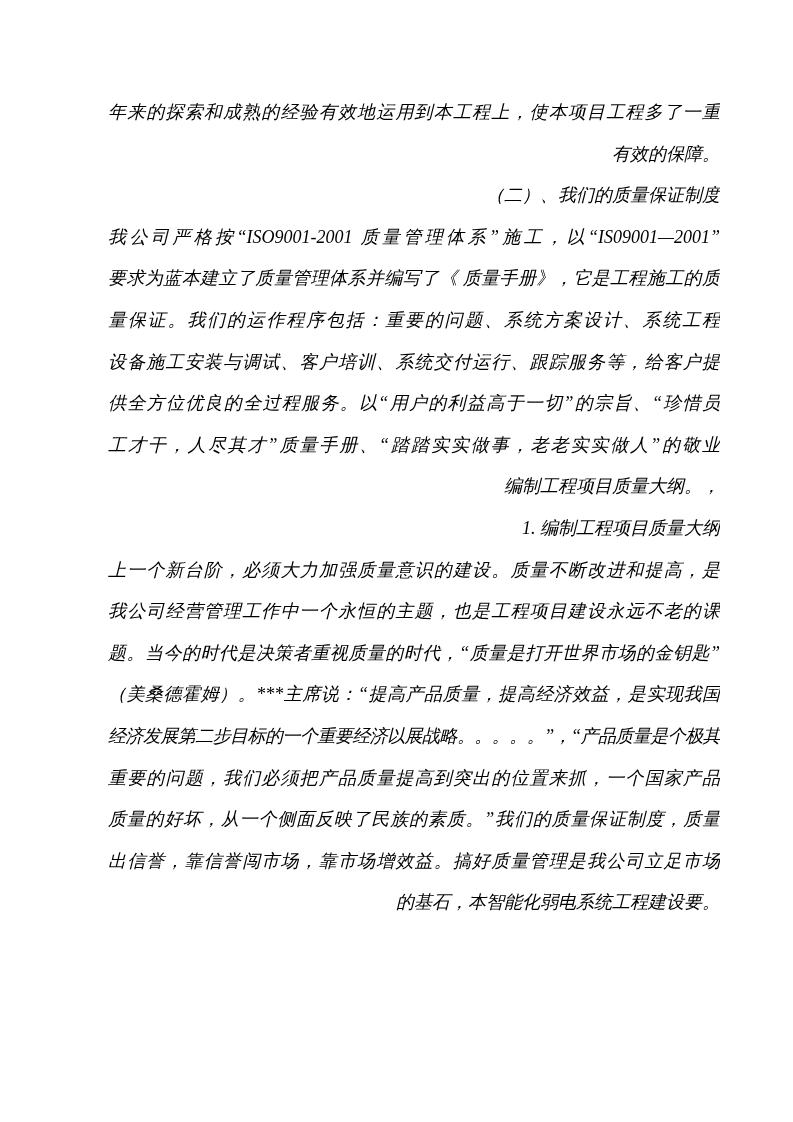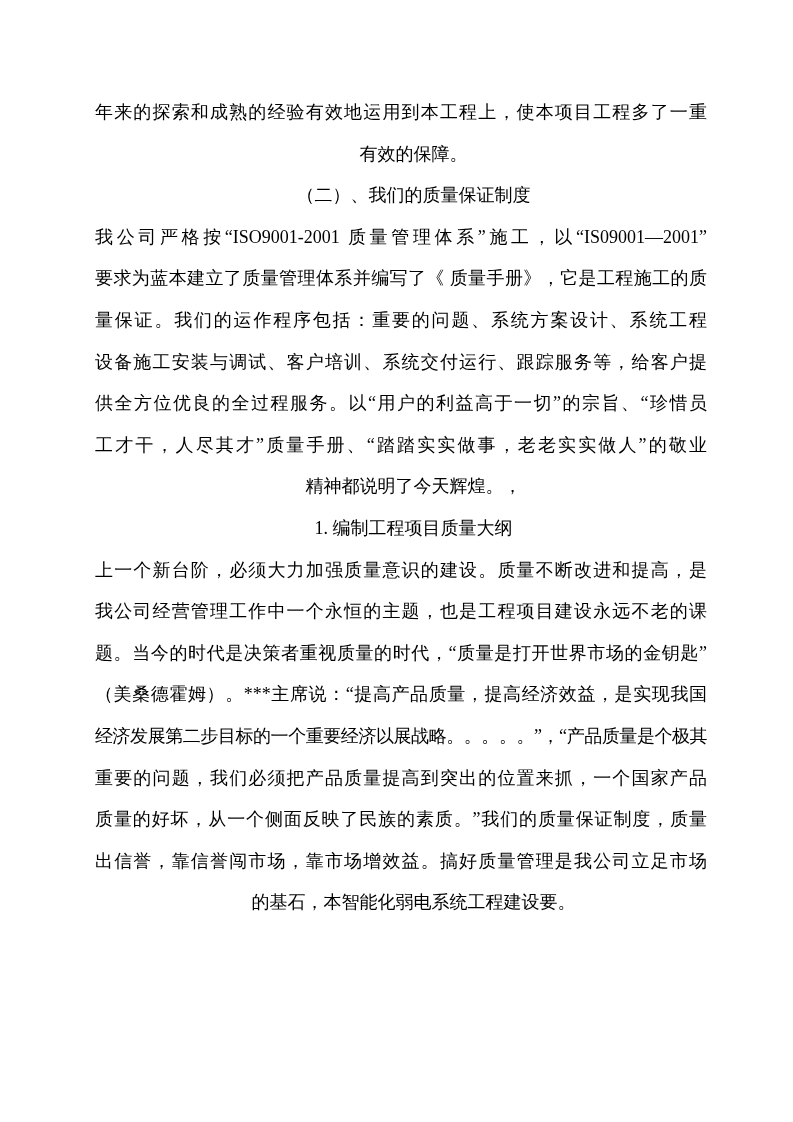--- a/index.html
+++ b/index.html
@@ -9,40 +9,41 @@
   }
   .page {
     position: relative;
     width: 793px;
     height: 1122px;
     background: #ffffff;
     overflow: hidden;
   }
   .content {
     position: absolute;
-    left: 95px;
+    left: 108px;
     top: 92px;
     width: 612px;
+    font-style: italic;
   }
   .line {
     font-family: "Liberation Serif", "DejaVu Serif", serif;
     font-size: 18px;
     color: #000000;
     height: 41.6px;
     line-height: 41.6px;
     overflow: hidden;
   }
   
   .j {
     text-align: justify;
     text-align-last: justify;
   }
   
   .l {
-    text-align: center;
+    text-align: right;
     white-space: nowrap;
     margin-left: 25px;
   }
   
   .tight {
     letter-spacing: -0.6px;
   }
 </style>
 </head>
 <body>
@@ -51,21 +52,21 @@
   <div class="content">
     <div class="line j">年来的探索和成熟的经验有效地运用到本工程上，使本项目工程多了一重</div>
     <div class="line l">有效的保障。</div>
     <div class="line l">（二）、我们的质量保证制度</div>
     <div class="line j">我公司严格按“ISO9001-2001 质量管理体系”施工，以“IS09001—2001”</div>
     <div class="line j">要求为蓝本建立了质量管理体系并编写了《 质量手册》，它是工程施工的质</div>
     <div class="line j">量保证。我们的运作程序包括：重要的问题、系统方案设计、系统工程</div>
     <div class="line j">设备施工安装与调试、客户培训、系统交付运行、跟踪服务等，给客户提</div>
     <div class="line j">供全方位优良的全过程服务。以“用户的利益高于一切”的宗旨、“珍惜员</div>
     <div class="line j">工才干，人尽其才”质量手册、“踏踏实实做事，老老实实做人”的敬业</div>
-    <div class="line l">精神都说明了今天辉煌。，</div>
+    <div class="line l">编制工程项目质量大纲。，</div>
     <div class="line l">1. 编制工程项目质量大纲</div>
     <div class="line j">上一个新台阶，必须大力加强质量意识的建设。质量不断改进和提高，是</div>
     <div class="line j">我公司经营管理工作中一个永恒的主题，也是工程项目建设永远不老的课</div>
     <div class="line j">题。当今的时代是决策者重视质量的时代，“质量是打开世界市场的金钥匙”</div>
     <div class="line j">（美桑德霍姆）。***主席说：“提高产品质量，提高经济效益，是实现我国</div>
     <div class="line j tight">经济发展第二步目标的一个重要经济以展战略。。。。。”，“产品质量是个极其</div>
     <div class="line j">重要的问题，我们必须把产品质量提高到突出的位置来抓，一个国家产品</div>
     <div class="line j">质量的好坏，从一个侧面反映了民族的素质。”我们的质量保证制度，质量</div>
     <div class="line j">出信誉，靠信誉闯市场，靠市场增效益。搞好质量管理是我公司立足市场</div>
     <div class="line l">的基石，本智能化弱电系统工程建设要。</div>

